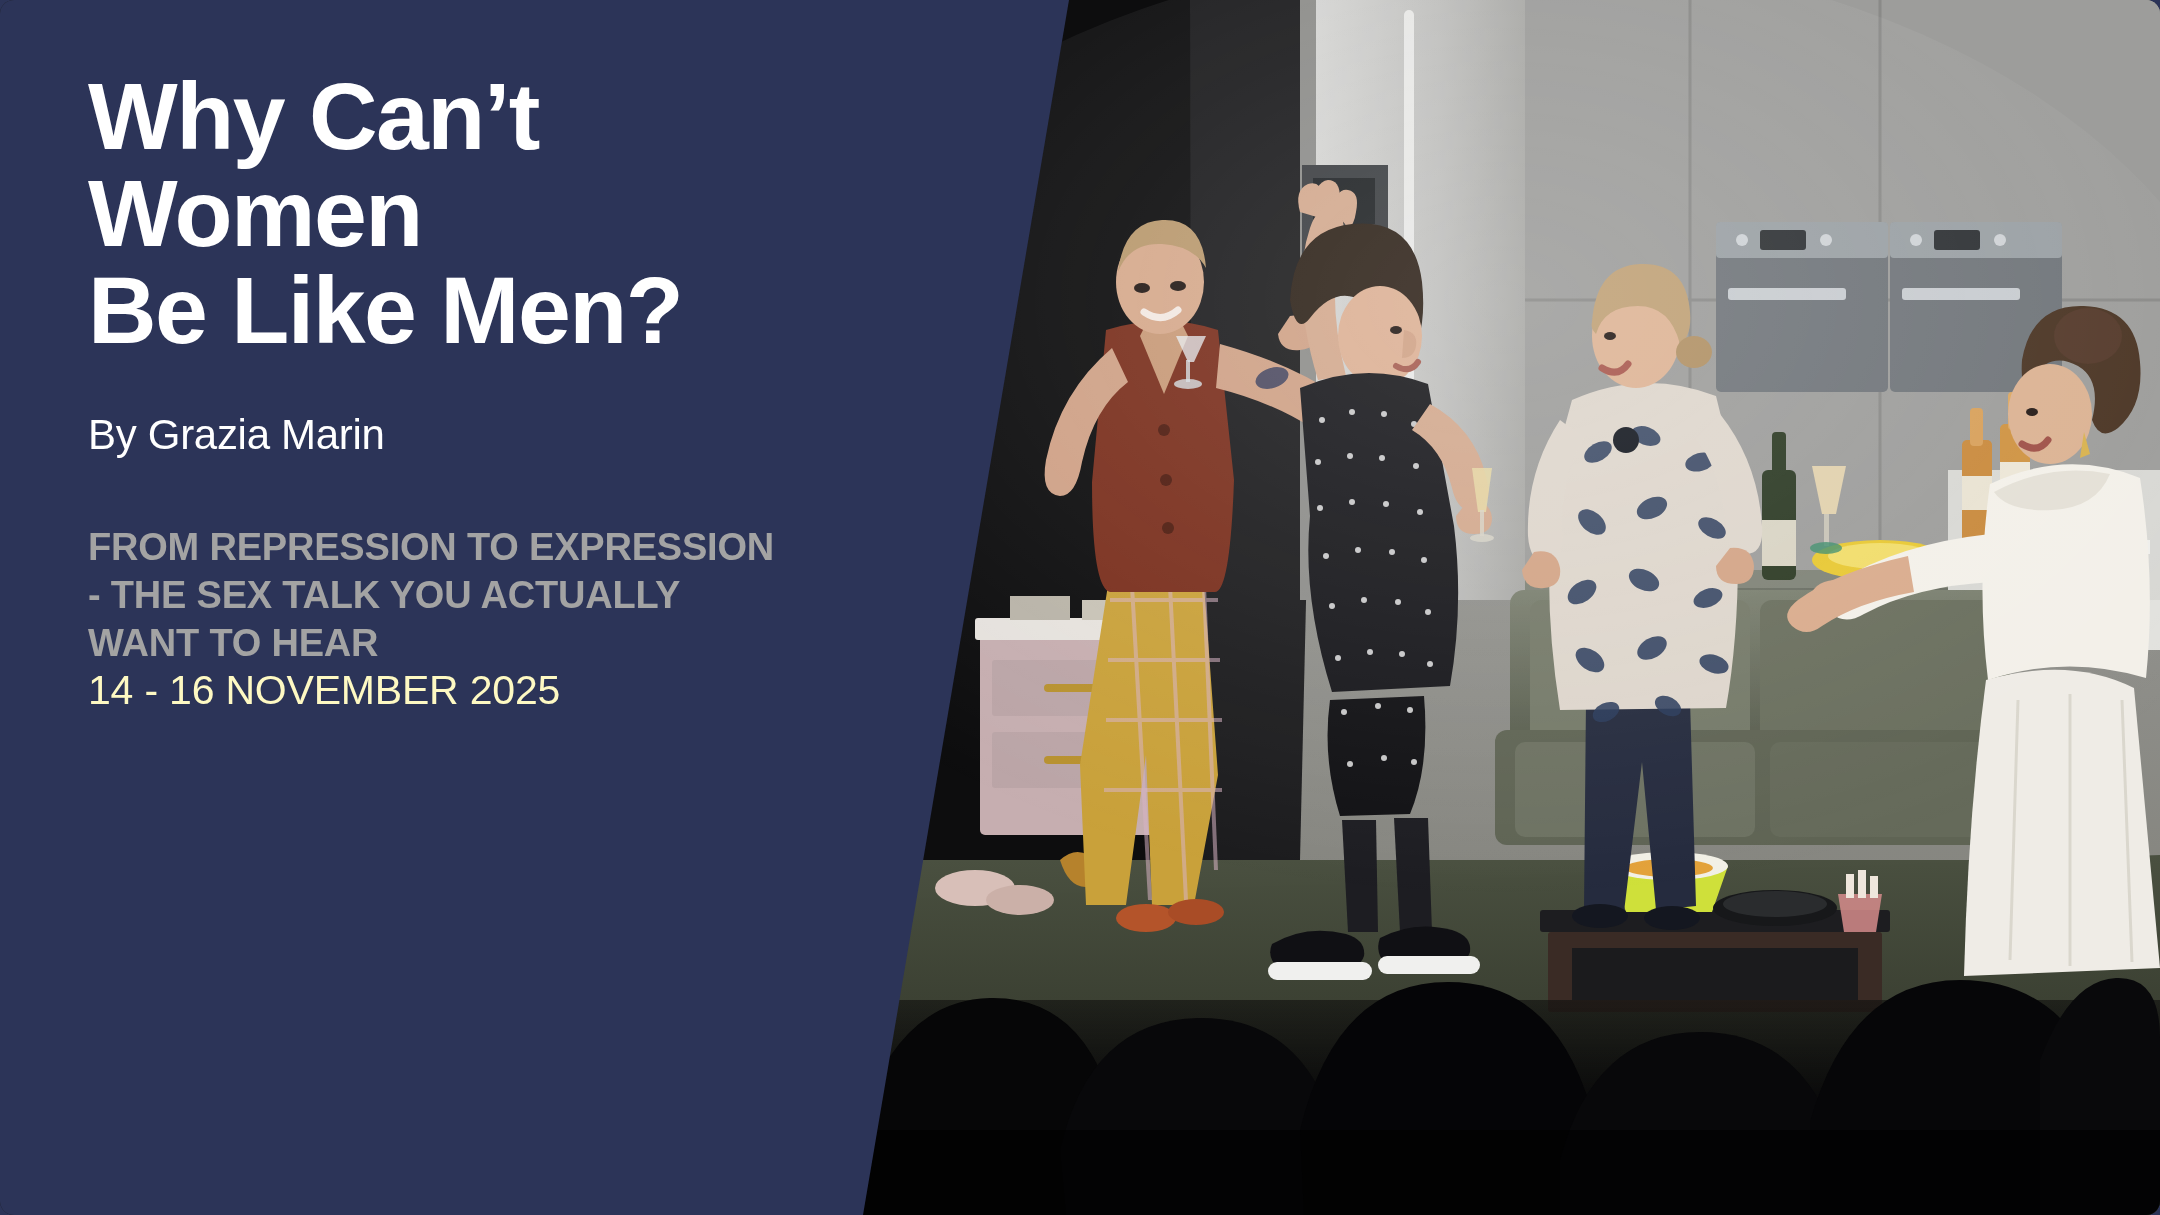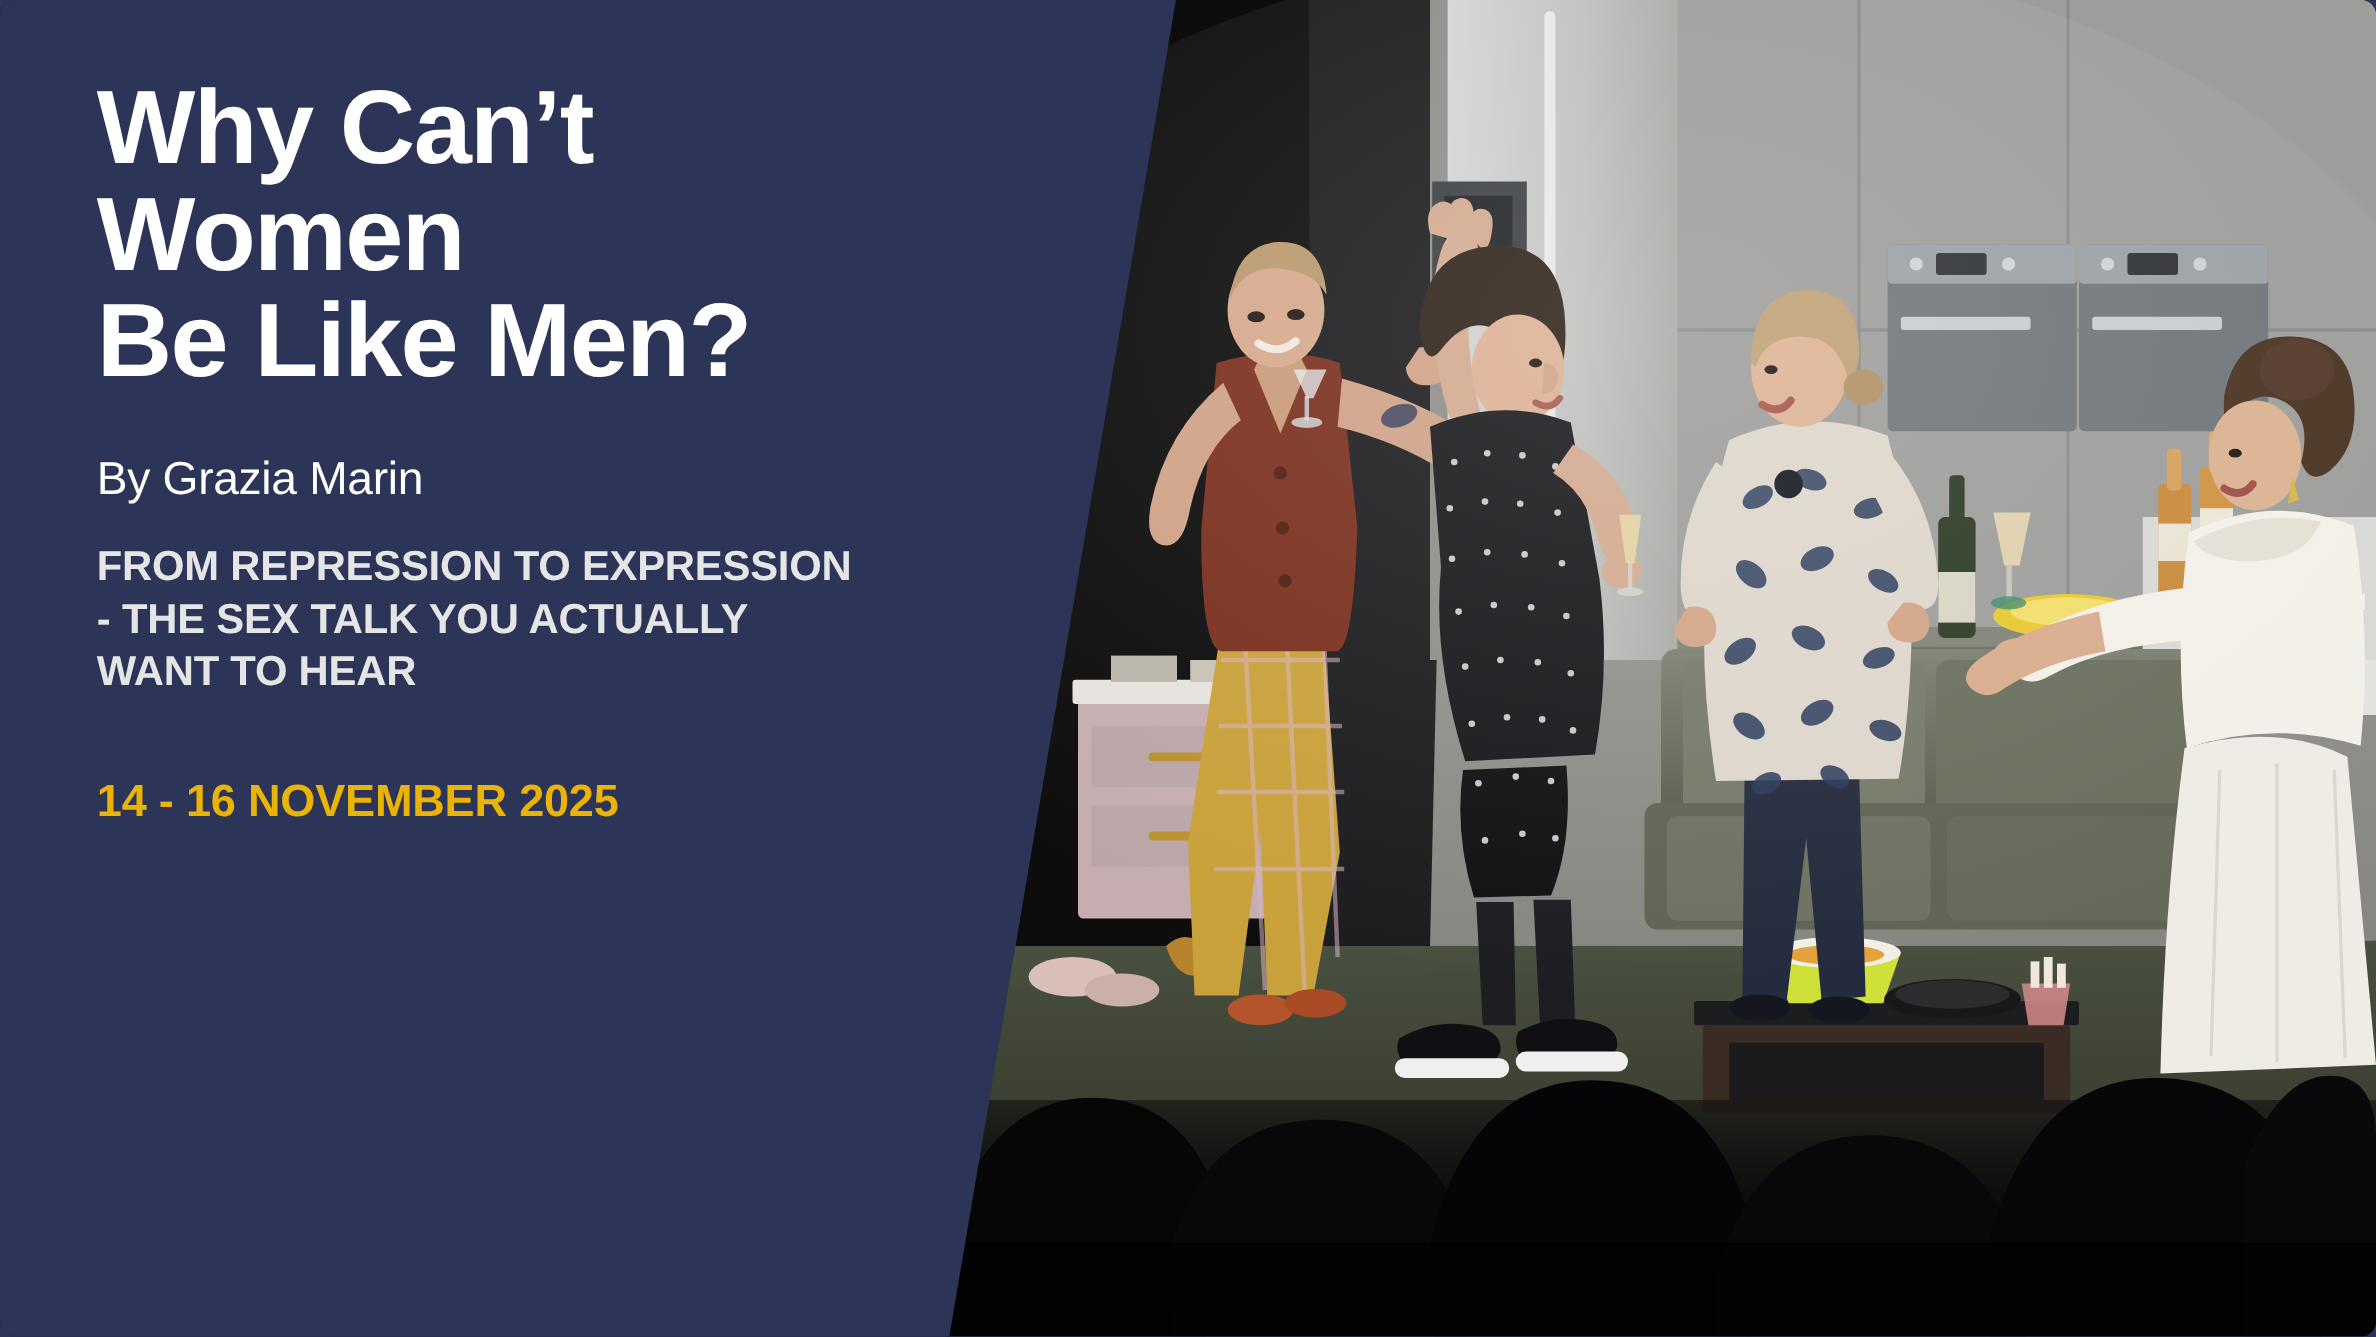--- a/index.html
+++ b/index.html
@@ -50,35 +50,34 @@
 
   .byline {
     color:#ffffff;
     font-size:42px;
     font-weight:400;
     letter-spacing:-0.3px;
     margin-top:52px;
   }
 
   .tagline {
-    color:#e5e5e5;
+    color:#a3a3a3;
     font-size:38px;
     font-weight:700;
     line-height:1.27;
     letter-spacing:-0.2px;
-    margin-top:32px;
+    margin-top:64px;
     white-space:pre-line;
   }
 
   .dates {
-    color:#eab308;
+    color:#fef9c3;
     font-size:41px;
-    font-weight:700;
+    font-weight:400;
     letter-spacing:-0.2px;
-    margin-top:70px;
   }
 
   
   #logo {
     position:absolute;
     left:70px;
     top:790px;
     width:720px;
     height:360px;
   }

